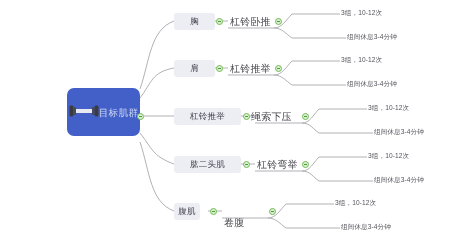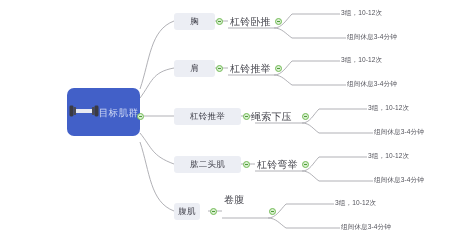--- a/index.html
+++ b/index.html
@@ -234,21 +234,21 @@
     <span class="det-label">3组，10-12次</span>
   </div>
   <div class="det-node" style="left:374px; top:174px;">
     <span class="det-label">组间休息3-4分钟</span>
   </div>
 
   <div class="mg-node" style="left:174px; top:202.5px; width:26px;">
     <span class="mg-label">腹肌</span>
   </div>
   <div class="toggle" style="left:210px; top:207.5px;"></div>
-  <div class="ex-node" style="left:224px; top:192px;">
+  <div class="ex-node" style="left:224px; top:215px;">
     <span class="ex-label">卷腹</span>
   </div>
   <div class="toggle" style="left:269px; top:207.5px;"></div>
   <div class="det-node" style="left:335px; top:197px;">
     <span class="det-label">3组，10-12次</span>
   </div>
   <div class="det-node" style="left:341px; top:221px;">
     <span class="det-label">组间休息3-4分钟</span>
   </div>
 

